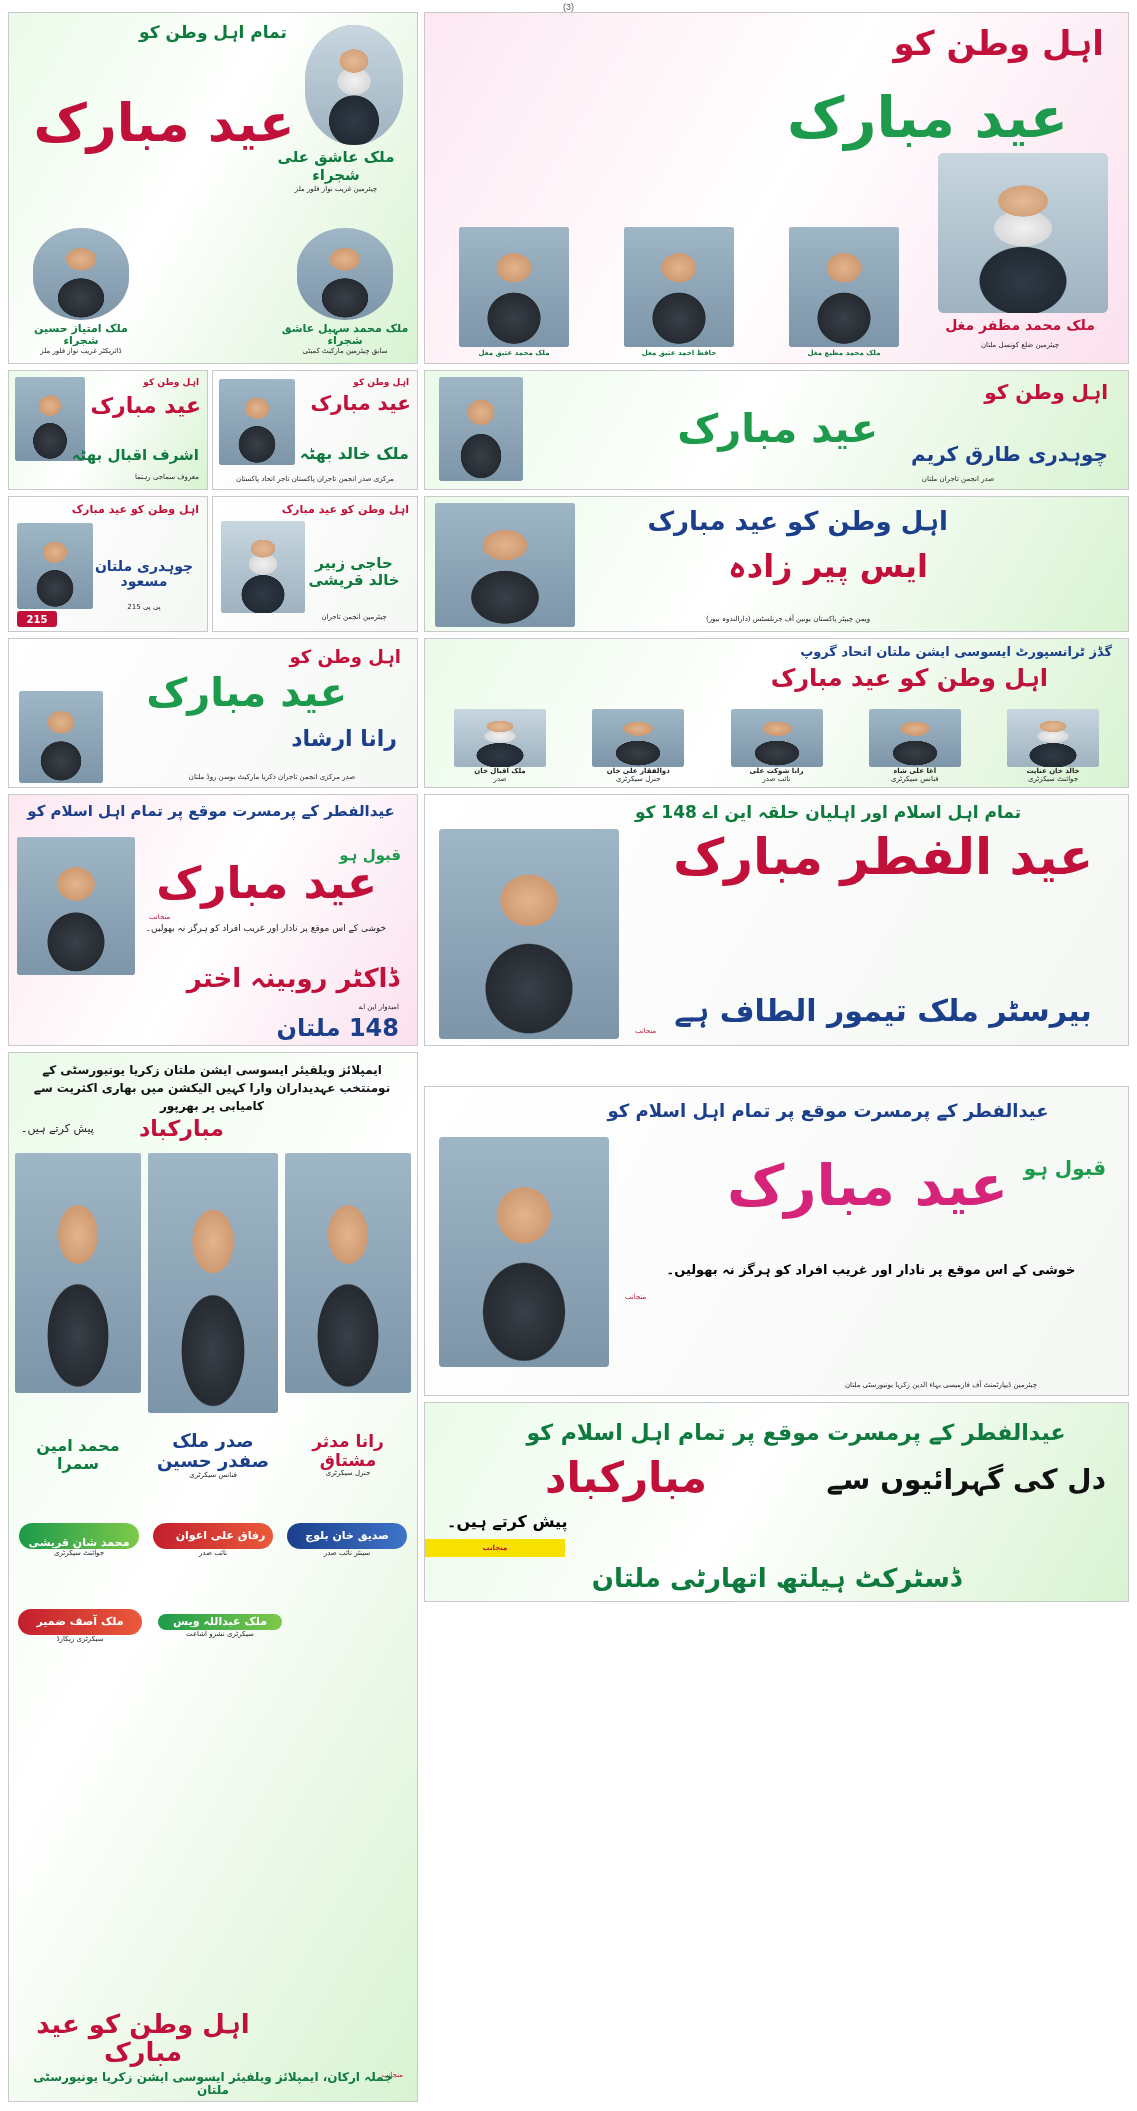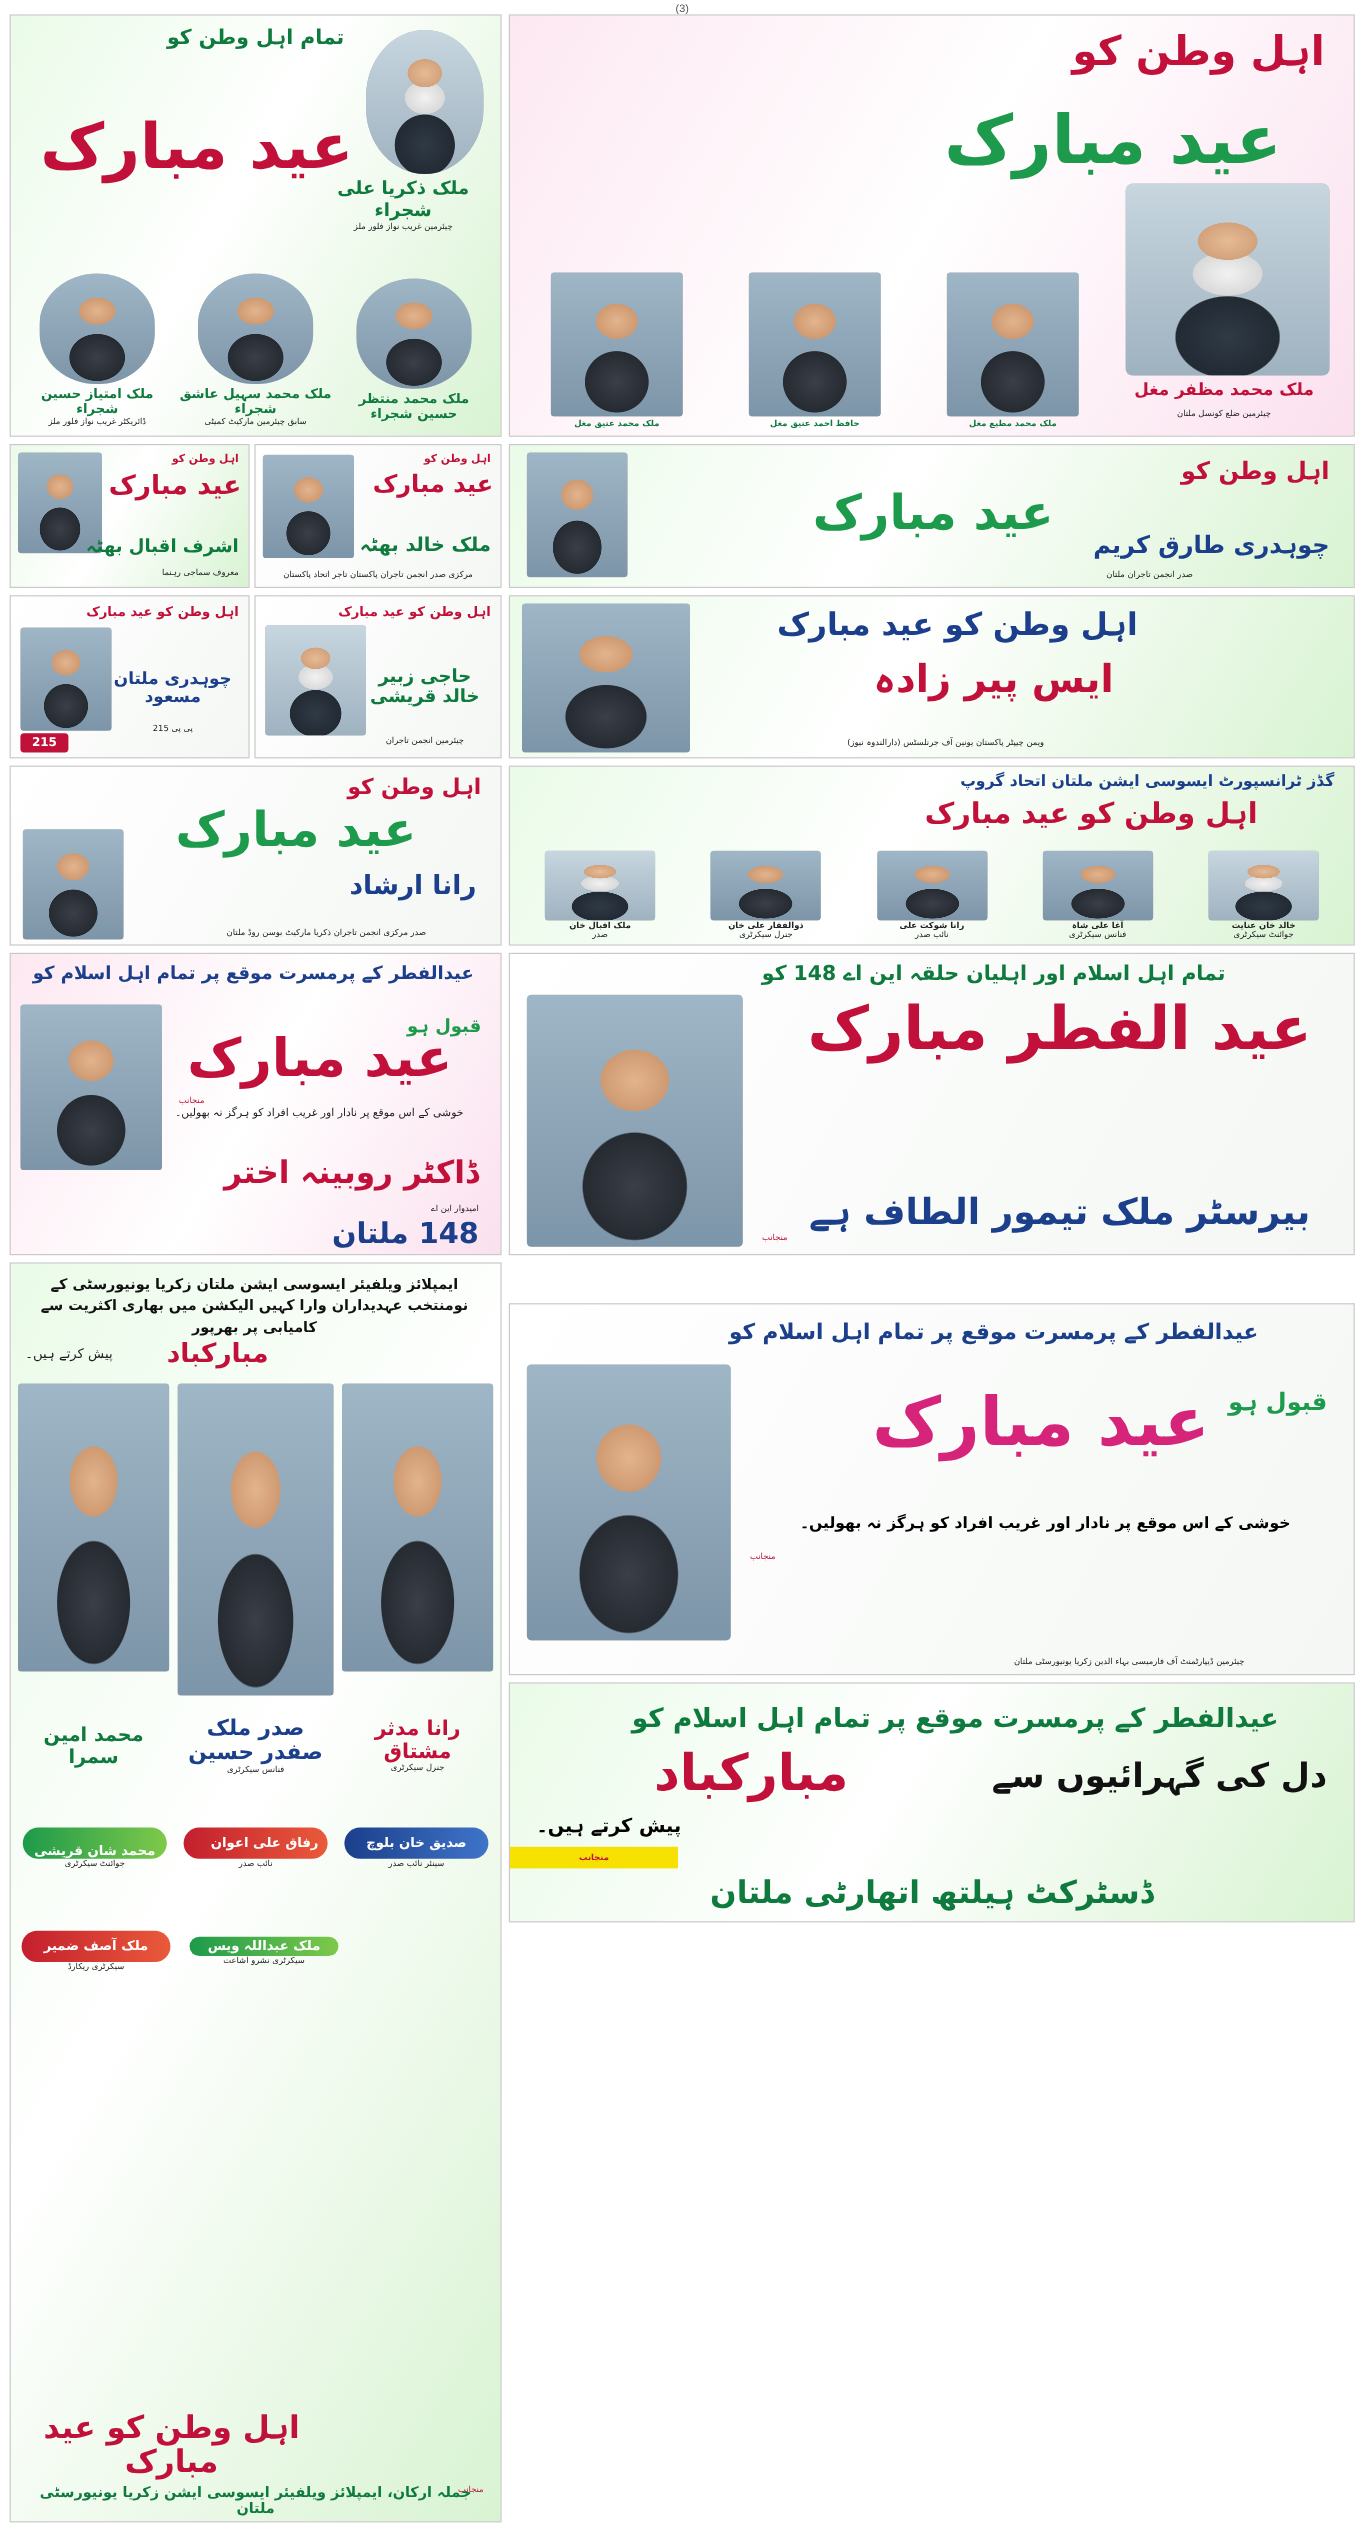--- a/index.html
+++ b/index.html
@@ -44,31 +44,24 @@
 <div class="page">
 
   <div class="pgnum">(3)</div>
 
   <div class="ad grad-green rtl urdu" style="left:8px;top:12px;width:410px;height:352px;">
     <div class="nm" style="position:absolute;top:10px;left:0;right:0;font-size:17px;color:#0f7a3d;">تمام اہل وطن کو</div>
     <div class="photo oval" style="position:absolute;top:12px;right:14px;width:98px;height:120px;">
       <div class="face beard"></div>
     </div>
     <div style="position:absolute;top:80px;left:10px;width:290px;font-size:52px;font-weight:bold;color:#c1113a;">عید مبارک</div>
-    <div style="position:absolute;top:135px;right:16px;width:130px;font-size:15px;font-weight:bold;color:#0f7a3d;">ملک ذکریا علی شجراء</div>
+    <div style="position:absolute;top:135px;right:16px;width:130px;font-size:15px;font-weight:bold;color:#0f7a3d;">ملک عاشق علی شجراء</div>
     <div class="tiny" style="position:absolute;top:172px;right:16px;width:130px;">چیئرمین غریب نواز فلور ملز</div>
 
     <div class="row" style="position:absolute;bottom:8px;left:8px;right:8px;justify-content:space-between;">
-      <div class="col center" style="width:128px;">
-        <div class="photo oval" style="width:96px;height:92px;">
-            <div class="face"></div>
-          </div>
-        <div class="nm" style="font-size:11px;color:#0f7a3d;margin-top:3px;">ملک محمد منتظر حسین شجراء</div>
-        <div class="tiny"></div>
-      </div>
       <div class="col center" style="width:128px;">
         <div class="photo oval" style="width:96px;height:92px;">
             <div class="face"></div>
           </div>
         <div class="nm" style="font-size:11px;color:#0f7a3d;margin-top:3px;">ملک محمد سہیل عاشق شجراء</div>
         <div class="tiny">سابق چیئرمین مارکیٹ کمیٹی</div>
       </div>
       <div class="col center" style="width:128px;">
         <div class="photo oval" style="width:96px;height:92px;">
             <div class="face"></div>

